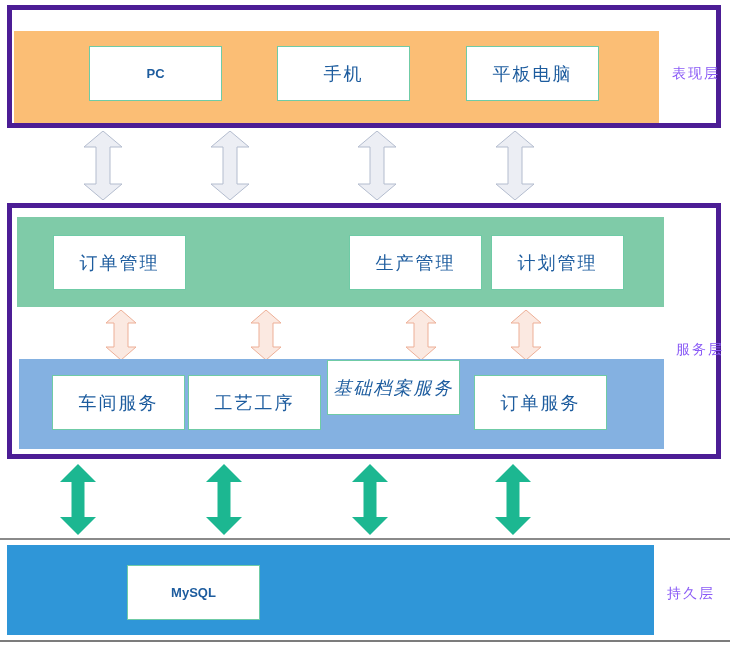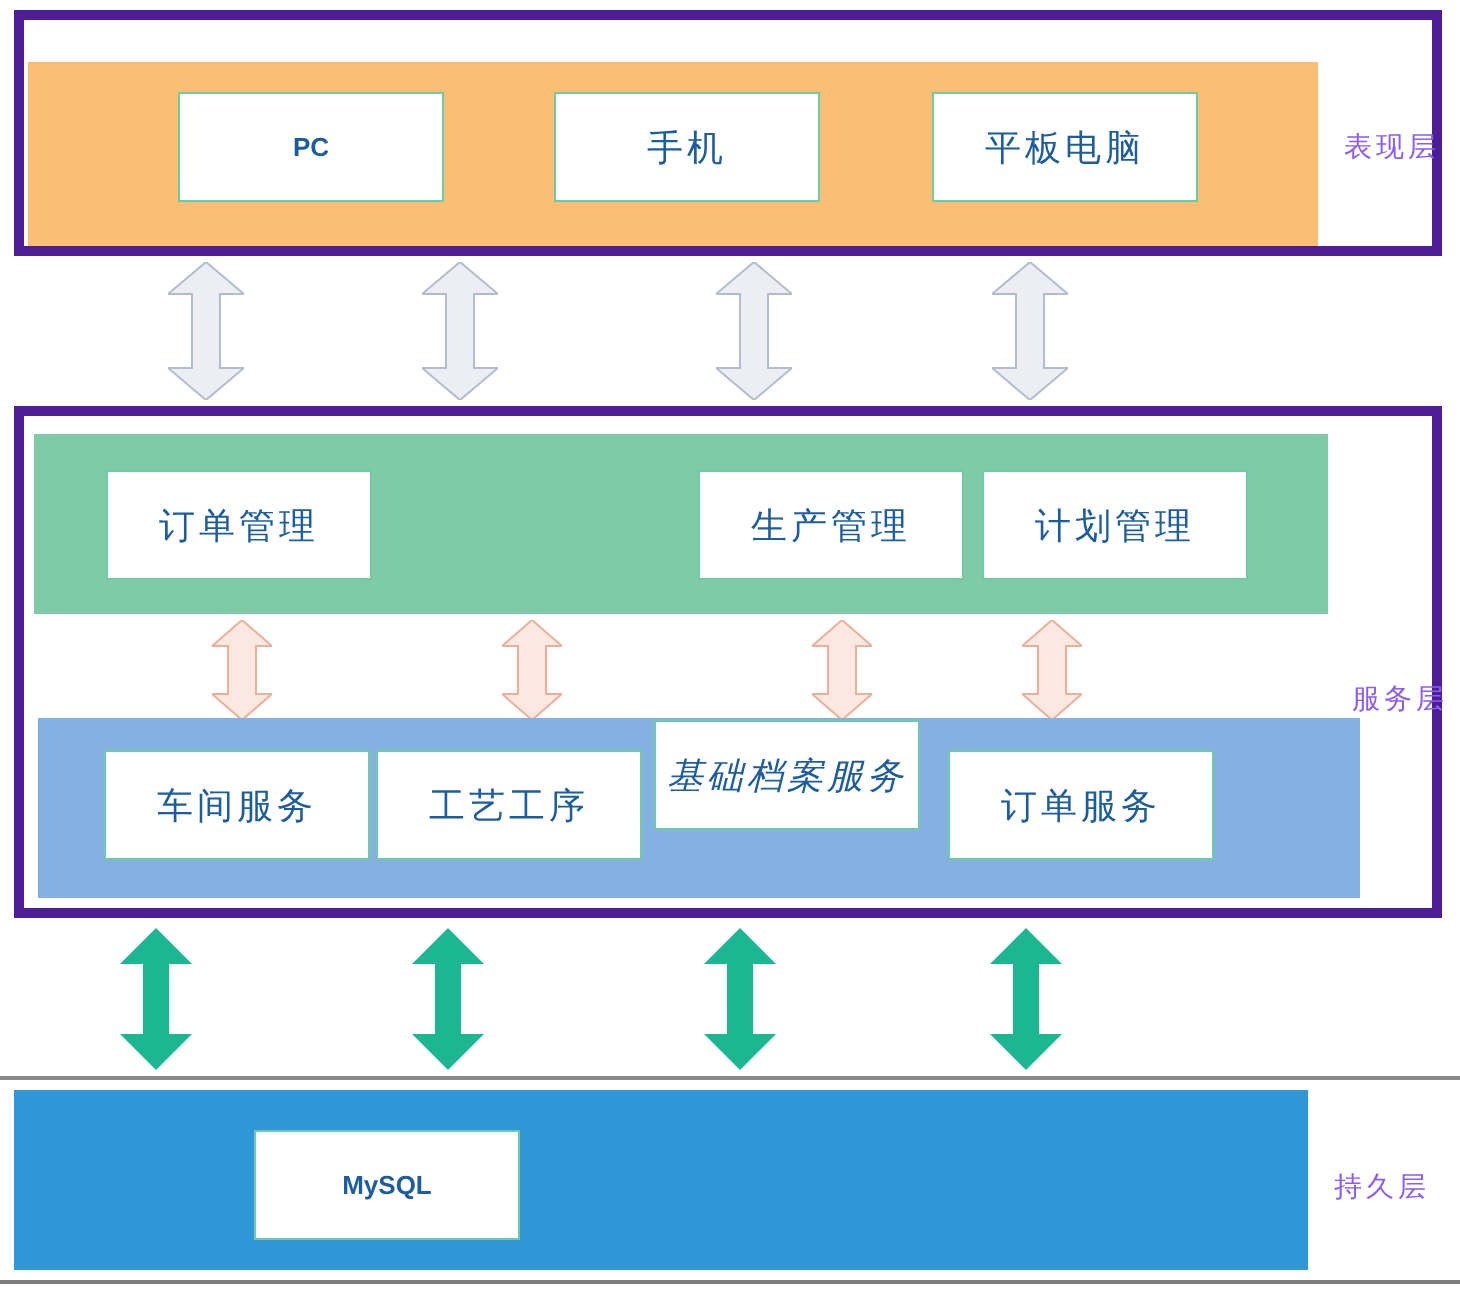--- a/index.html
+++ b/index.html
@@ -81,21 +81,21 @@
   <svg class="arrow arrow-pink" style="left:239px;top:102px;" width="30" height="50" viewBox="0 0 30 50">
     <polygon points="15,0 30,13 22,13 22,37 30,37 15,50 0,37 8,37 8,13 0,13"></polygon>
   </svg>
   <svg class="arrow arrow-pink" style="left:394px;top:102px;" width="30" height="50" viewBox="0 0 30 50">
     <polygon points="15,0 30,13 22,13 22,37 30,37 15,50 0,37 8,37 8,13 0,13"></polygon>
   </svg>
   <svg class="arrow arrow-pink" style="left:499px;top:102px;" width="30" height="50" viewBox="0 0 30 50">
     <polygon points="15,0 30,13 22,13 22,37 30,37 15,50 0,37 8,37 8,13 0,13"></polygon>
   </svg>
 
-  <div class="band band-lightblue" style="left:7px;top:151px;width:645px;height:90px;padding-left:16px;">
+  <div class="band band-lightblue" style="left:7px;top:151px;width:645px;height:90px;">
     <div class="node" style="left:33px;top:16px;">
       <span>车间服务</span>
     </div>
     <div class="node" style="left:169px;top:16px;">
       <span>工艺工序</span>
     </div>
     <div class="node" style="left:308px;top:1px;font-style:italic;">
       <span>基础档案服务</span>
     </div>
     <div class="node" style="left:455px;top:16px;">

